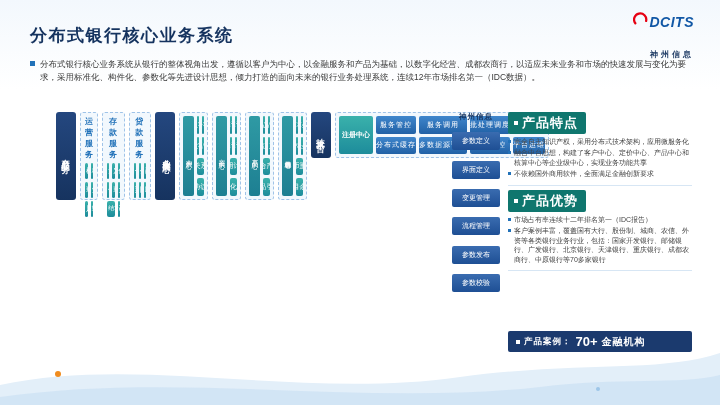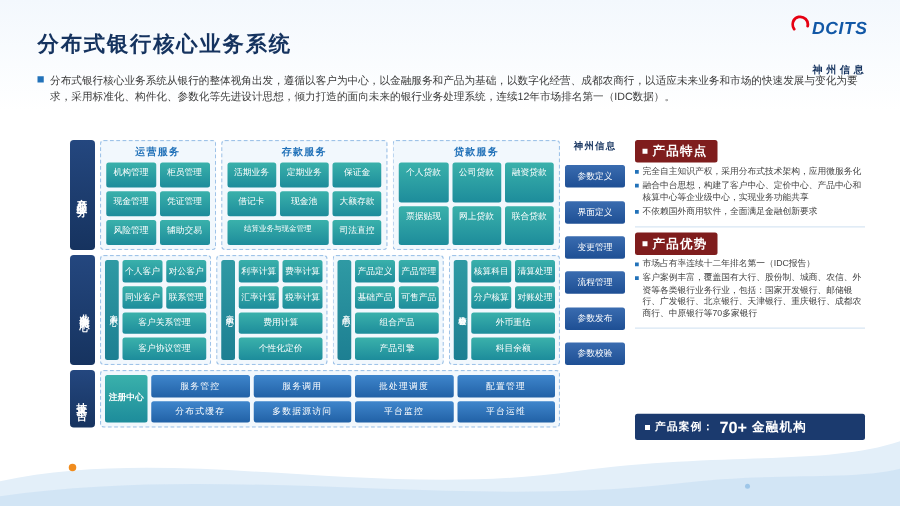--- a/index.html
+++ b/index.html
@@ -14,21 +14,21 @@
   .logo-brand{font-size:14px;font-weight:bold;font-style:italic;color:#1258a6;letter-spacing:.5px;}
   .logo-company{font-size:8px;font-weight:bold;color:#15335f;letter-spacing:3px;margin-top:18px;}
 
   
   .intro{position:absolute;left:30px;top:58px;width:662px;display:flex;gap:5px;}
   .sq{width:5px;height:5px;background:#2272b9;flex-shrink:0;margin-top:3px;}
   .intro-text{font-size:8.5px;line-height:1.55;color:#3a3a3a;}
 
   
   .diagram{position:absolute;left:30px;top:112px;width:470px;height:238px;display:flex;gap:4px;}
-  .left-main{flex:1;display:flex;flex-direction:column;gap:4px;min-width:0;padding-left:26px;}
+  .left-main{flex:1;display:flex;flex-direction:row;gap:4px;min-width:0;padding-left:26px;}
   .drow{display:flex;gap:4px;}
   .row-products{height:88px;}
   .row-centers{height:88px;}
   .row-tech{height:46px;}
   .layer-label{width:20px;background:linear-gradient(180deg,#24477f,#16335f);color:#fff;border-radius:3px;
     display:flex;align-items:center;justify-content:center;font-size:8.5px;font-weight:bold;}
   .vtext{writing-mode:vertical-rl;text-orientation:upright;letter-spacing:2px;}
 
   .pgroup{background:#f2f8fd;border:1px dashed #9fc3e8;border-radius:3px;padding:3px 4px;display:flex;flex-direction:column;min-width:0;}
   .pgroup-title{color:#2272b9;font-weight:bold;font-size:8px;text-align:center;margin-bottom:3px;letter-spacing:1px;}
@@ -54,21 +54,21 @@
 
   .tech-panel{flex:1;background:#f2f8fd;border:1px dashed #9fc3e8;border-radius:3px;padding:3px;display:flex;gap:3px;min-width:0;}
   .regbox{width:34px;background:linear-gradient(180deg,#3ab1ab,#1d8c9b);color:#fff;font-size:7px;font-weight:bold;
     display:flex;align-items:center;justify-content:center;text-align:center;border-radius:2px;line-height:1.3;}
   .tech-grid{flex:1;grid-auto-rows:1fr;}
   .bbox{background:linear-gradient(180deg,#3f86cc,#2161a6);color:#fff;font-size:7px;text-align:center;border-radius:2px;
     display:flex;align-items:center;justify-content:center;white-space:nowrap;letter-spacing:1px;}
 
   
   .panel{position:absolute;left:508px;top:112px;width:184px;height:240px;display:flex;flex-direction:column;}
-  .sec-header{display:flex;align-items:center;gap:4px;background:#7f1d1d;color:#fff;font-size:10px;font-weight:bold;
+  .sec-header{display:flex;align-items:center;gap:4px;background:#0f766e;color:#fff;font-size:13px;font-weight:bold;
     padding:2px 8px 2px 6px;border-radius:2px;width:fit-content;letter-spacing:1px;margin-bottom:3px;}
   .wsq{width:4px;height:4px;background:#fff;flex-shrink:0;}
   .bullet{display:flex;gap:3px;margin:1px 0 2px 0;}
   .bsq{width:3px;height:3px;background:#2272b9;flex-shrink:0;margin-top:3px;}
   .btext{font-size:7px;line-height:1.35;color:#444;}
   .divider{border-top:1px solid #d7e6f4;margin:4px 0;}
   .case-bar{margin-top:auto;background:#1b3a6e;color:#fff;border-radius:2px;padding:3px 8px;display:flex;align-items:center;gap:4px;}
   .case-label{font-size:8.5px;font-weight:bold;letter-spacing:1px;}
   .case-value{font-size:13px;font-weight:bold;}
   .case-suffix{font-size:10px;font-weight:bold;letter-spacing:1px;}

